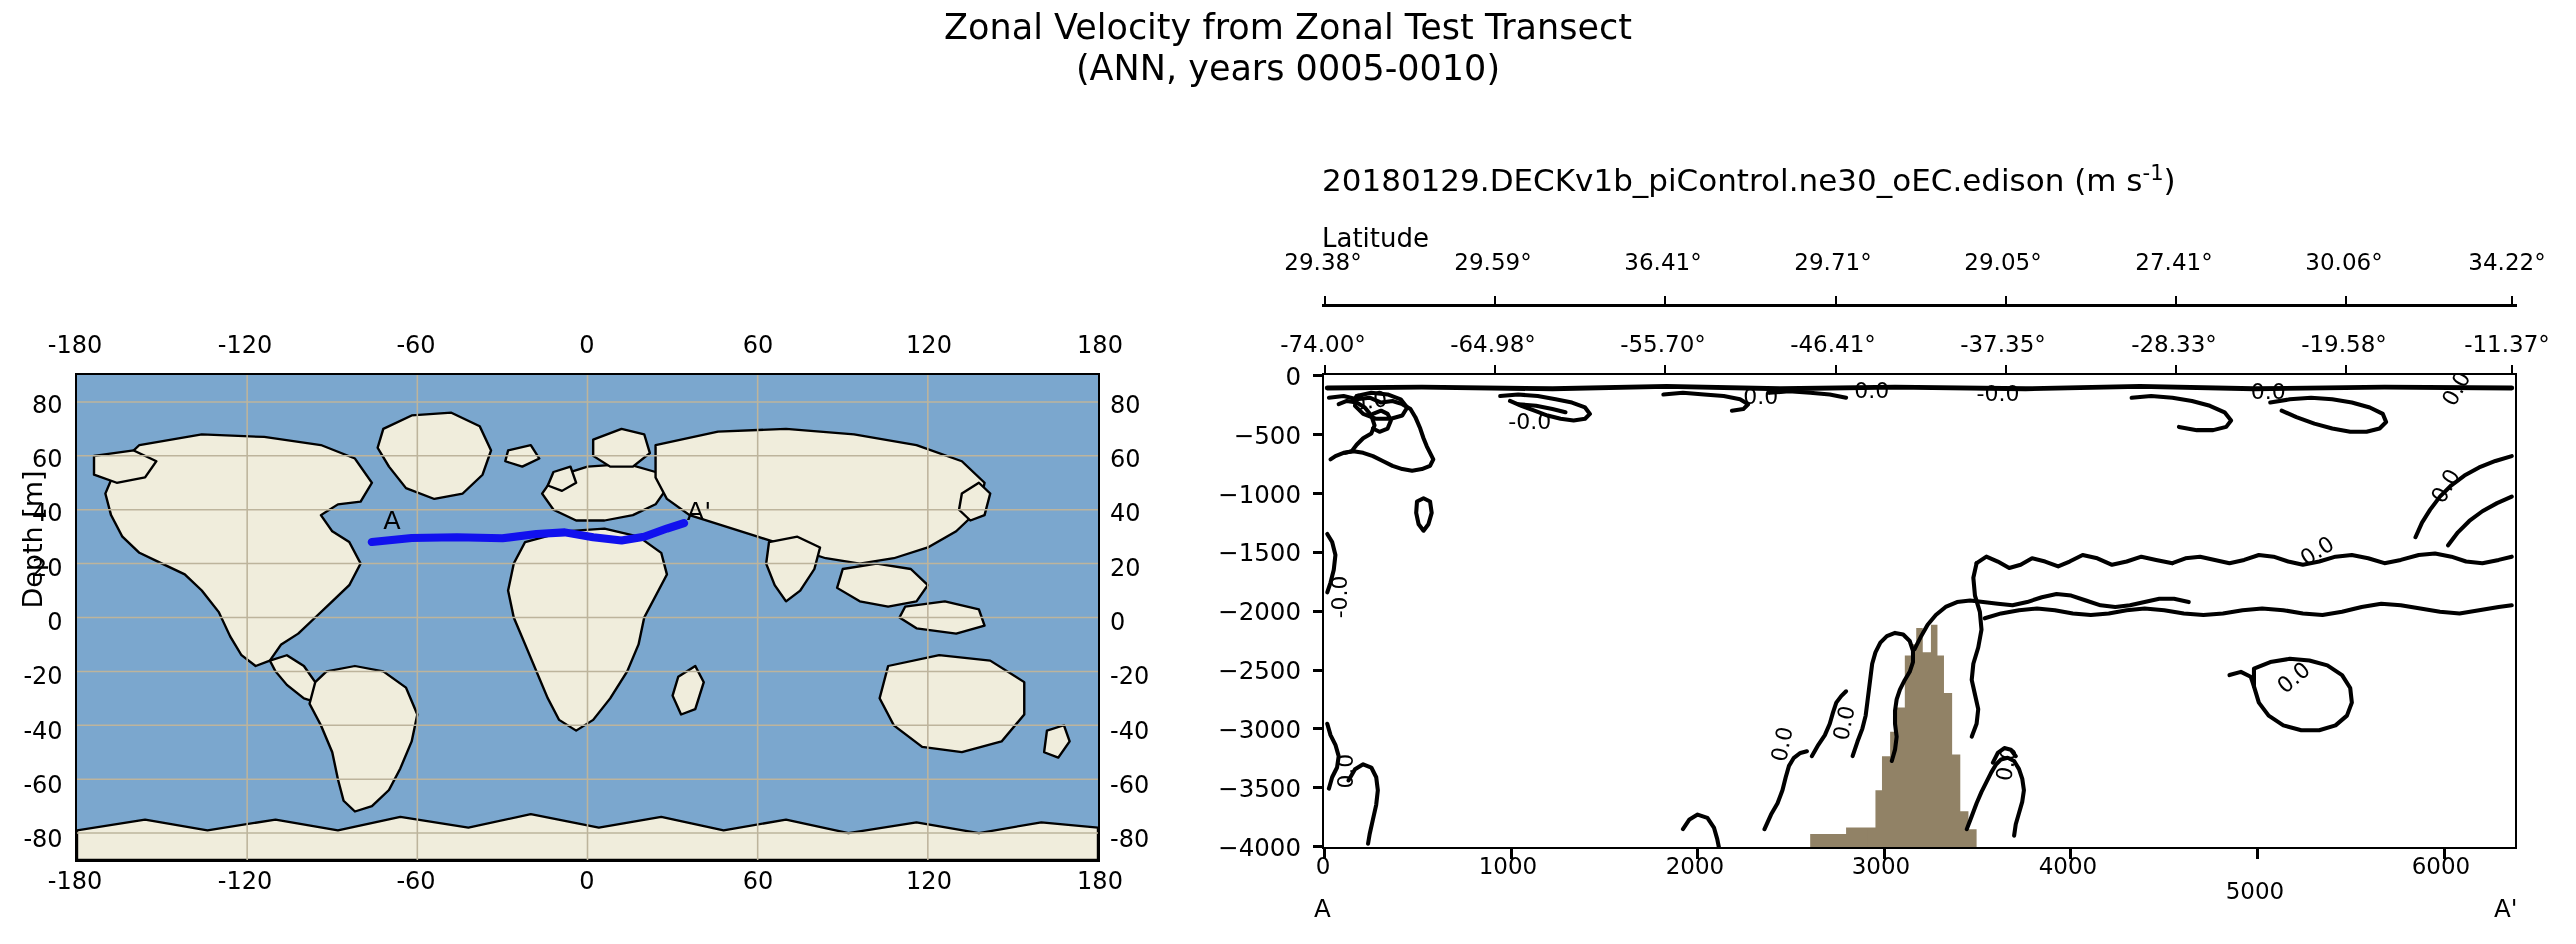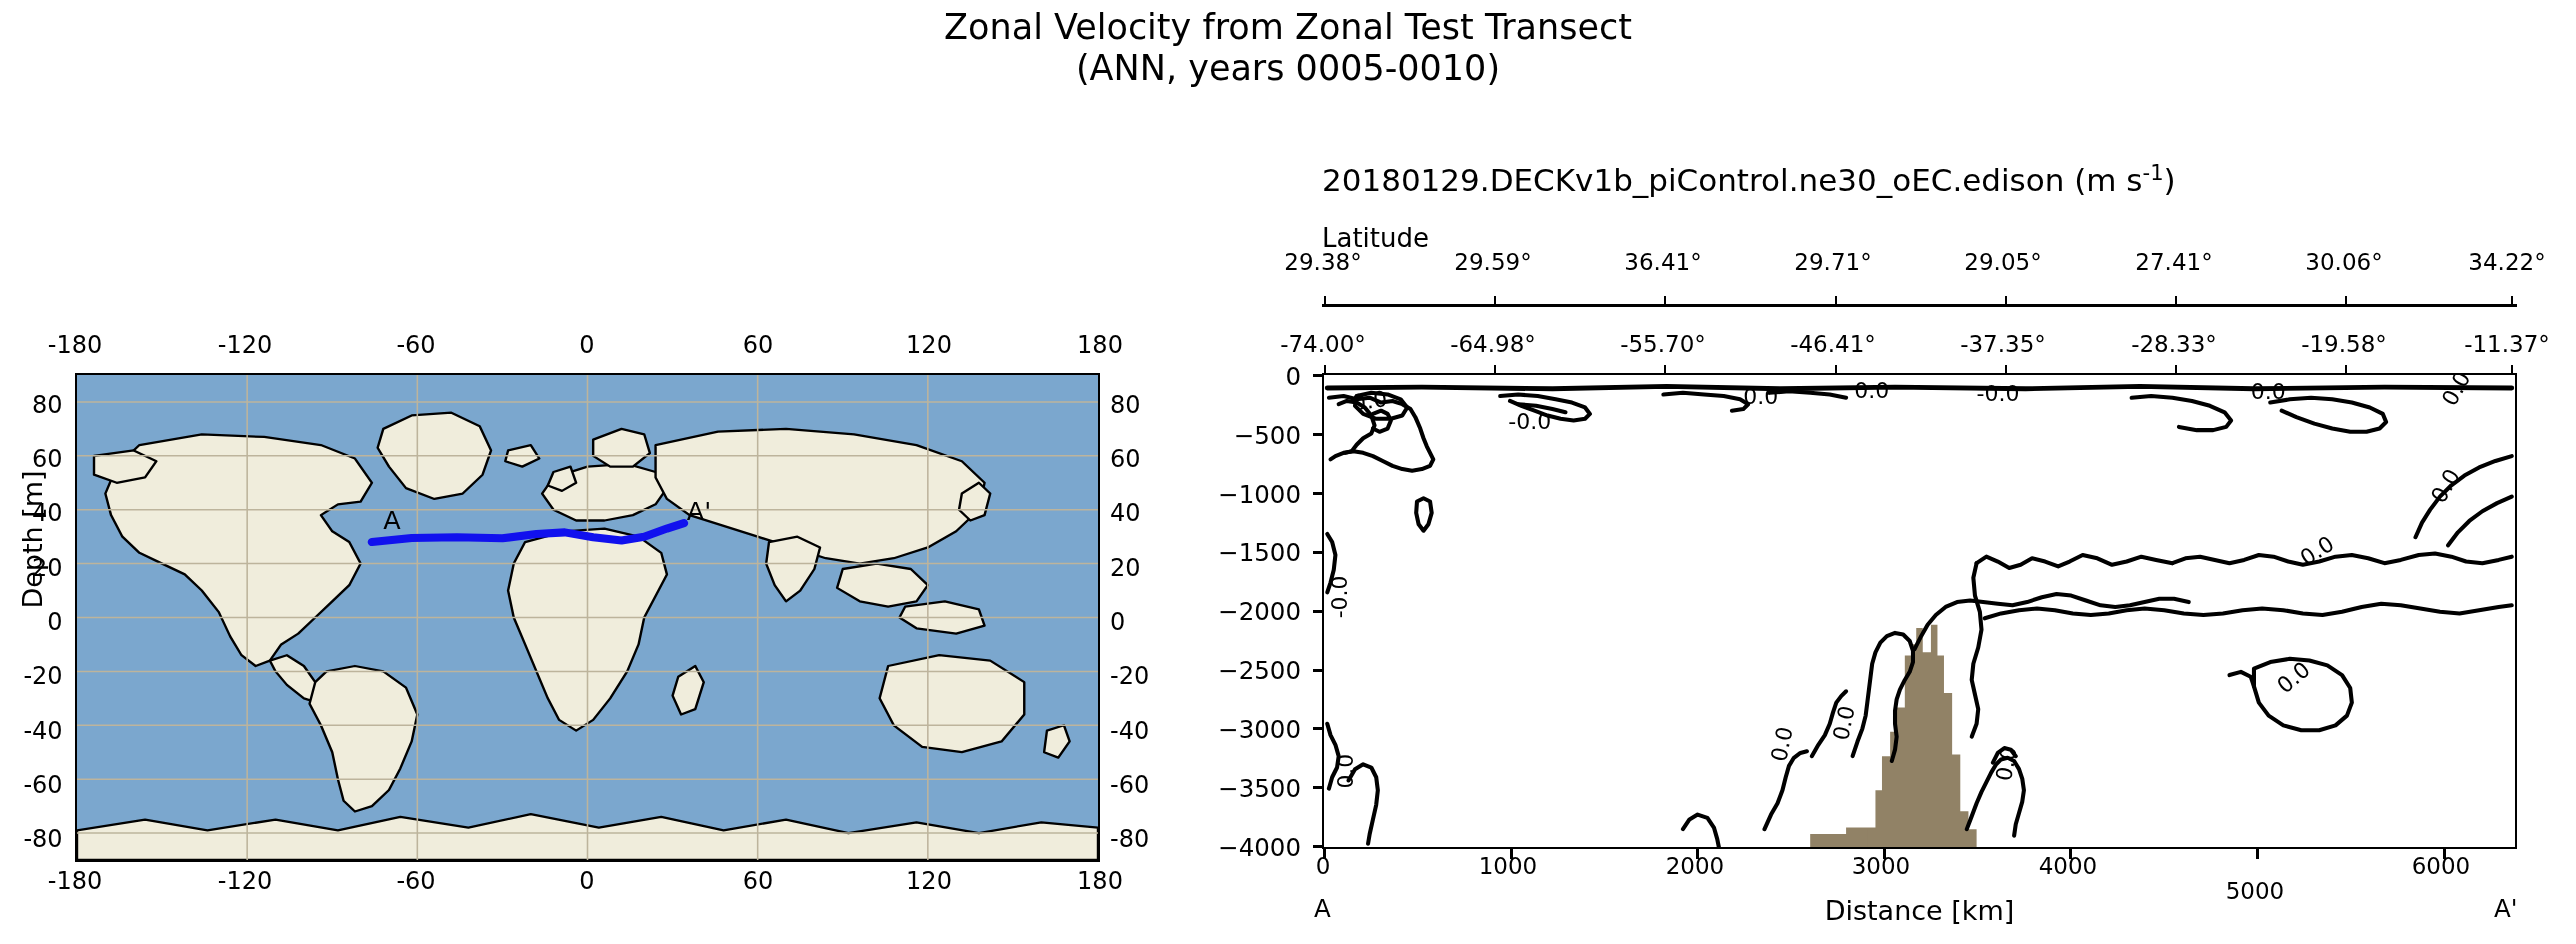--- a/index.html
+++ b/index.html
@@ -314,18 +314,17 @@
   <div class="ticklabel" style="left:2359px;top:853px;">6000</div>
 
   <div class="tickm" style="left:1323px;top:849px;width:2.5px;height:9.8px;"></div>
   <div class="tickm" style="left:1510px;top:849px;width:2.5px;height:9.8px;"></div>
   <div class="tickm" style="left:1696px;top:849px;width:2.5px;height:9.8px;"></div>
   <div class="tickm" style="left:1883px;top:849px;width:2.5px;height:9.8px;"></div>
   <div class="tickm" style="left:2069px;top:849px;width:2.5px;height:9.8px;"></div>
   <div class="tickm" style="left:2256px;top:849px;width:2.5px;height:9.8px;"></div>
   <div class="tickm" style="left:2443px;top:849px;width:2.5px;height:9.8px;"></div>
 
-  <div class="tr-xtitle">Distance [km]</div>
   <div class="endlabel" style="left:1314px;top:894px;">A</div>
   <div class="endlabel" style="left:2494px;top:894px;">A'</div>
 
 </div>
 
 
 </body></html>

